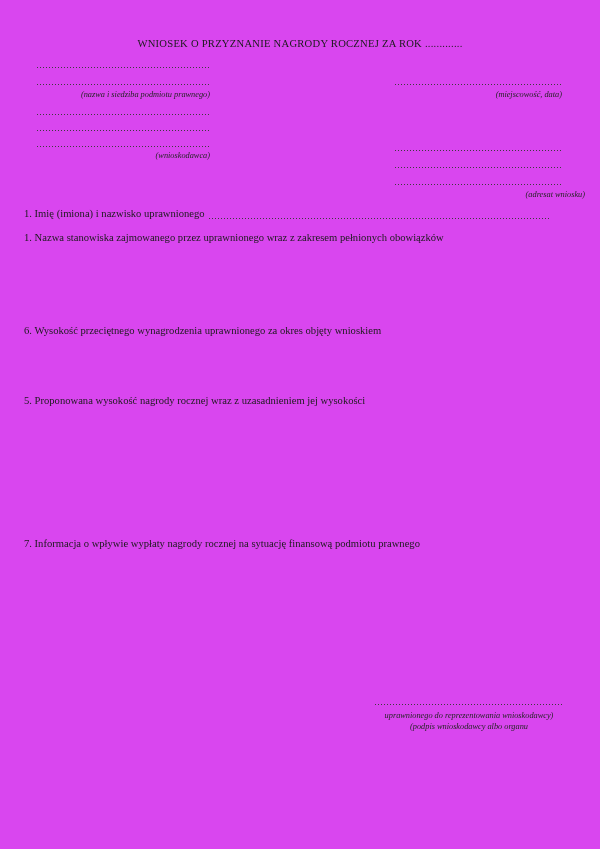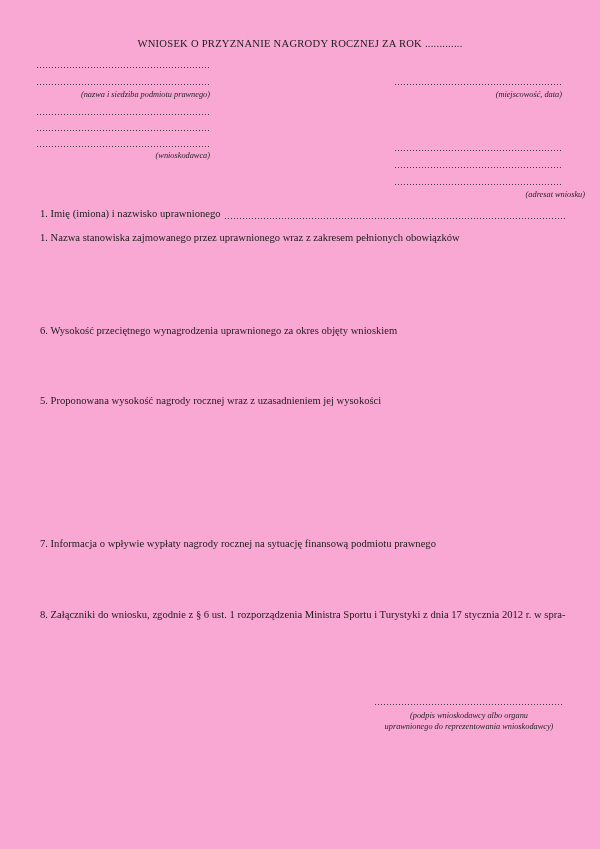--- a/index.html
+++ b/index.html
@@ -1,20 +1,20 @@
 <!DOCTYPE html>
 <html><head>
 <meta charset="utf-8">
 <style>
   html, body { margin: 0; padding: 0; background: #ffffff; }
   .page {
     position: relative;
     width: 600px;
     height: 849px;
-    background: #f9a8d4;
+    background: #d946ef;
     font-family: "Liberation Serif", serif;
     color: #1b1b1b;
     overflow: hidden;
   }
   .title {
     position: absolute;
     top: 38px; left: 0; right: 0;
     text-align: center;
     font-size: 10.6px;
     letter-spacing: 0.25px;
@@ -29,21 +29,21 @@
     position: absolute;
     font-style: italic;
     font-size: 8.3px;
     line-height: 10px;
     text-align: right;
     color: #242424;
     white-space: nowrap;
   }
   .item {
     position: absolute;
-    left: 40px;
+    left: 24px;
     width: 526px;
     font-size: 10.6px;
     line-height: 14px;
     justify-content: flex-end;
   }
   .item.flexrow { display: flex; }
   .item-label { white-space: nowrap; flex: 0 0 auto; }
   .leader {
     flex: 1 1 auto;
     height: 1px;
@@ -105,22 +105,21 @@
   <div class="item" style="top:394px">
     <span>5. Proponowana wysokość nagrody rocznej wraz z uzasadnieniem jej wysokości</span>
   </div>
 
 
   <div class="item" style="top:537px">
     <span>7. Informacja o wpływie wypłaty nagrody rocznej na sytuację finansową podmiotu prawnego</span>
   </div>
 
   <div class="item" style="top:608px">
-    <div class="nowrap">8. Załączniki do wniosku, zgodnie z § 6 ust. 1 rozporządzenia Ministra Sportu i Turystyki z dnia 17 stycznia 2012 r. w spra-</div>
   </div>
 
   <div class="dotline" style="left:375px; top:704px; width:188px"></div>
   <div class="sig-captions">
+    <div class="cap-line">uprawnionego do reprezentowania wnioskodawcy)</div>
     <div class="cap-line">(podpis wnioskodawcy albo organu</div>
-    <div class="cap-line">uprawnionego do reprezentowania wnioskodawcy)</div>
   </div>
 
 </div>
 
 </body></html>

